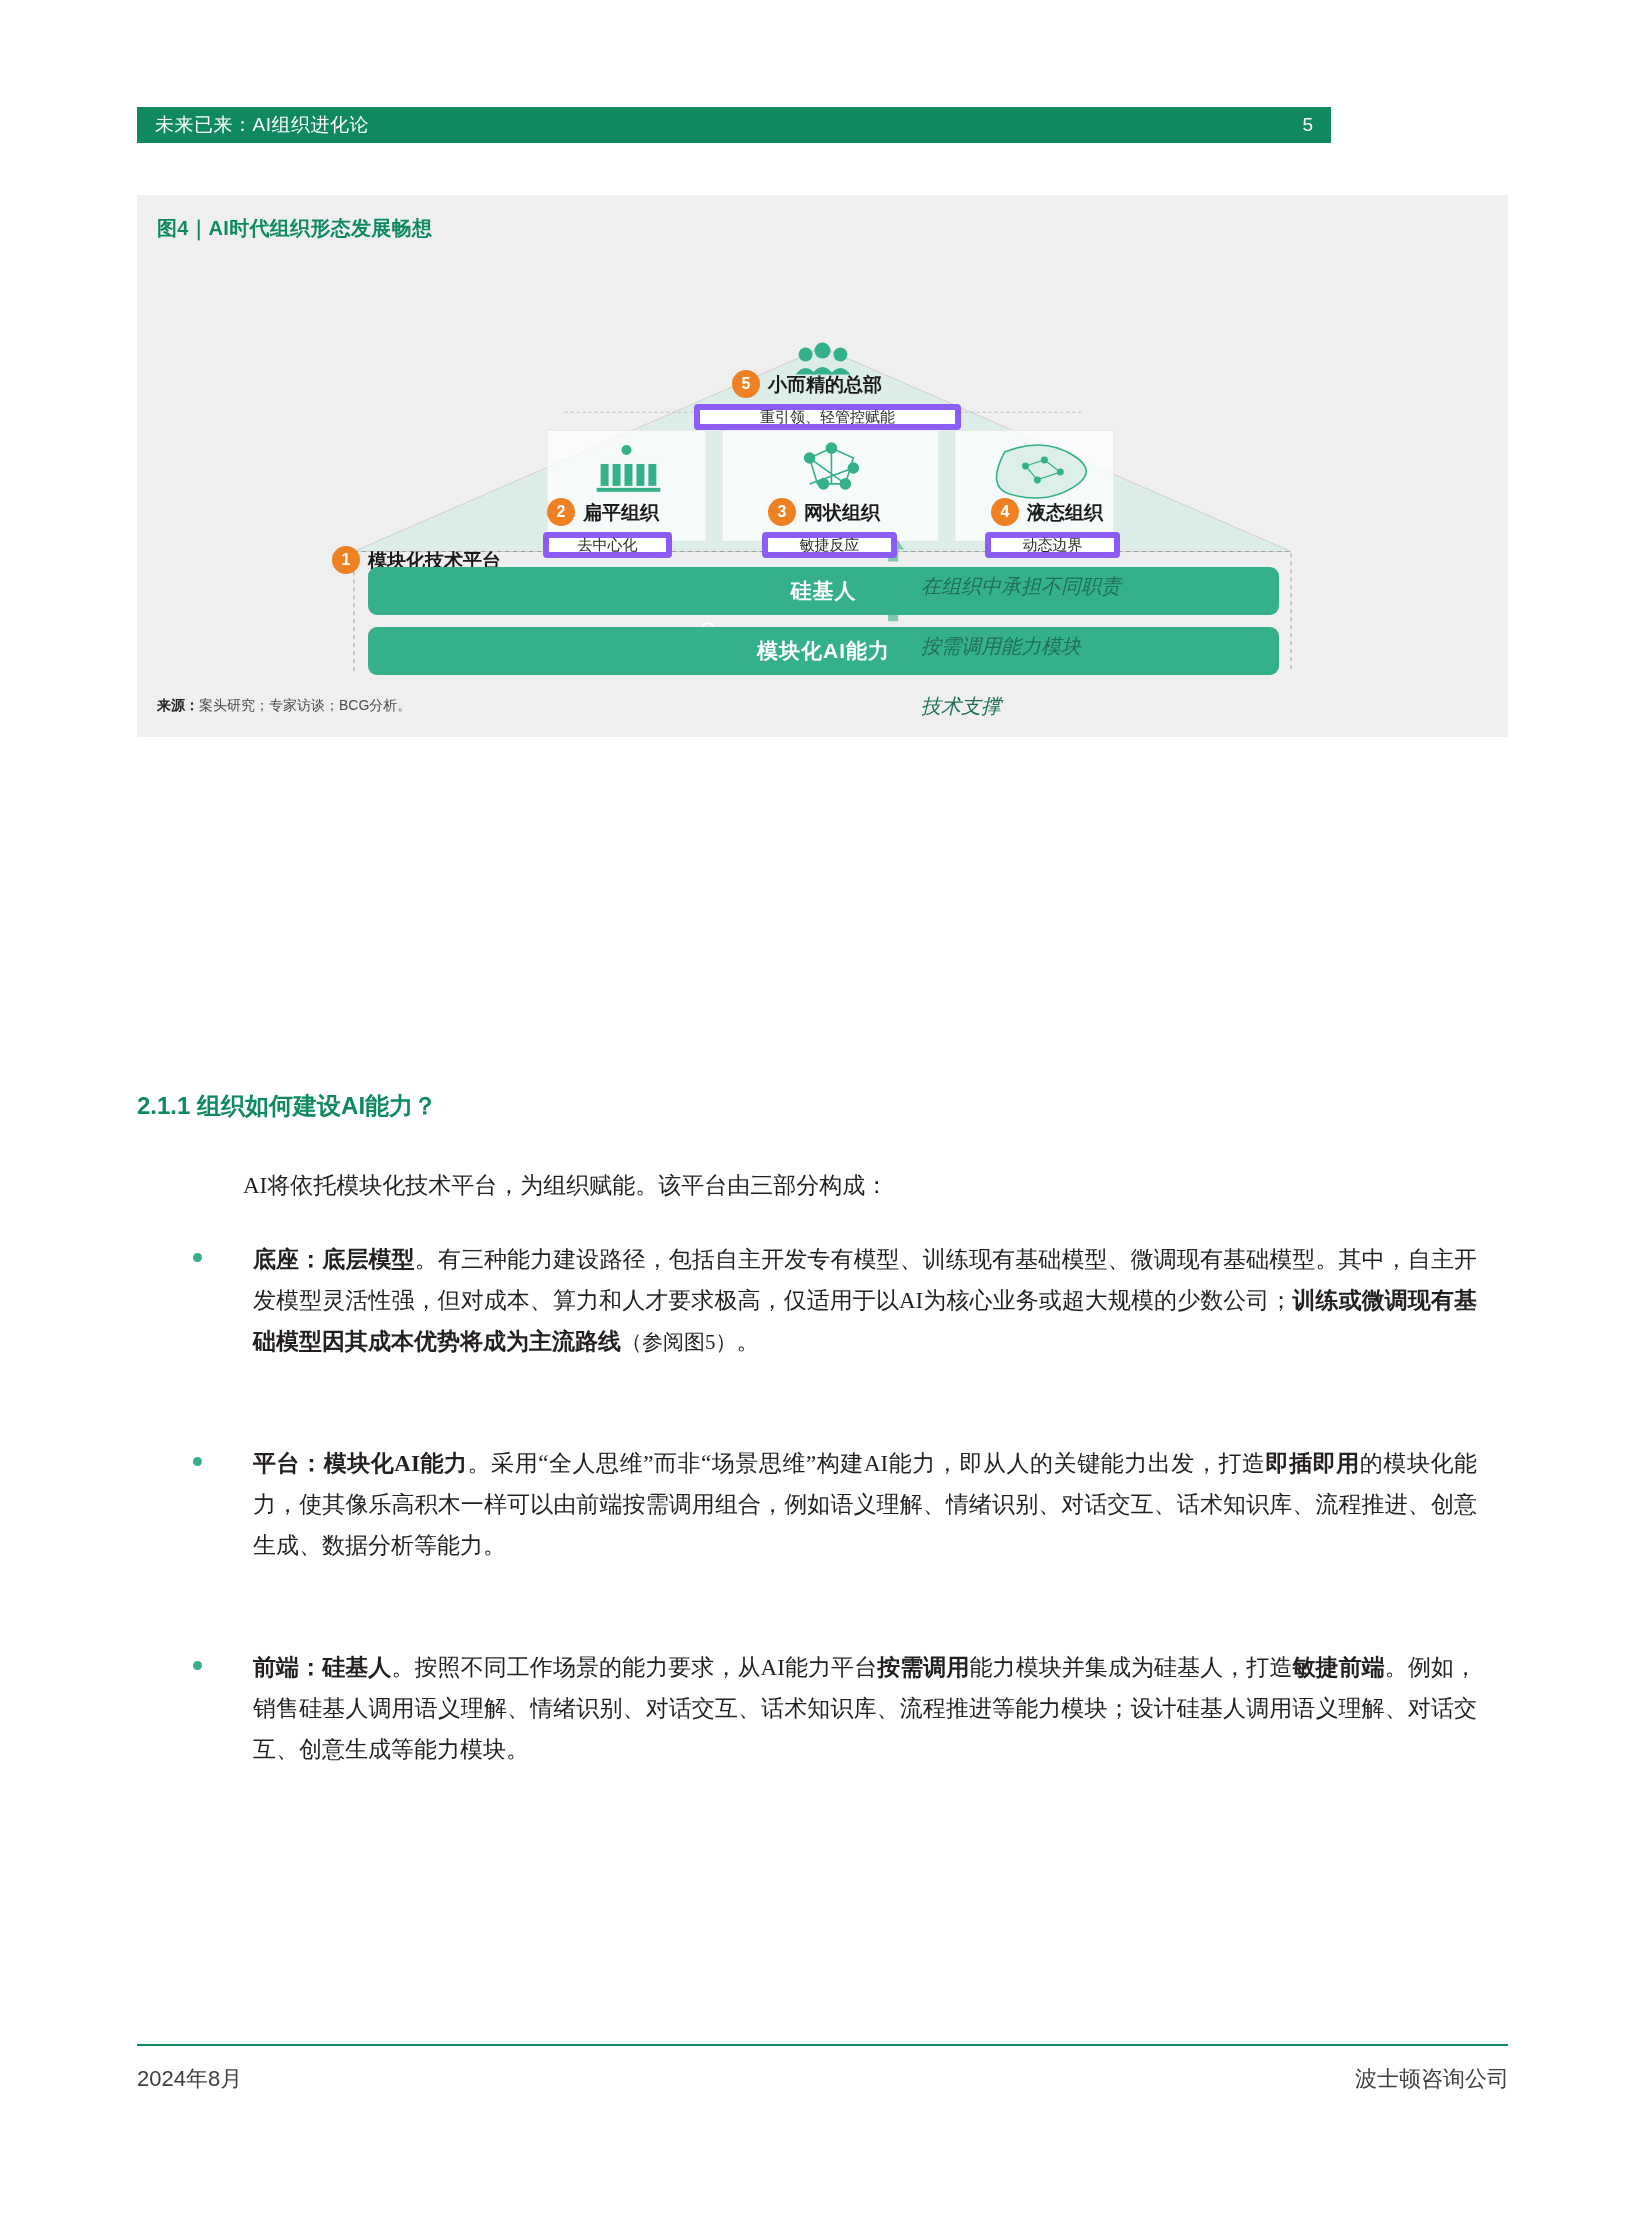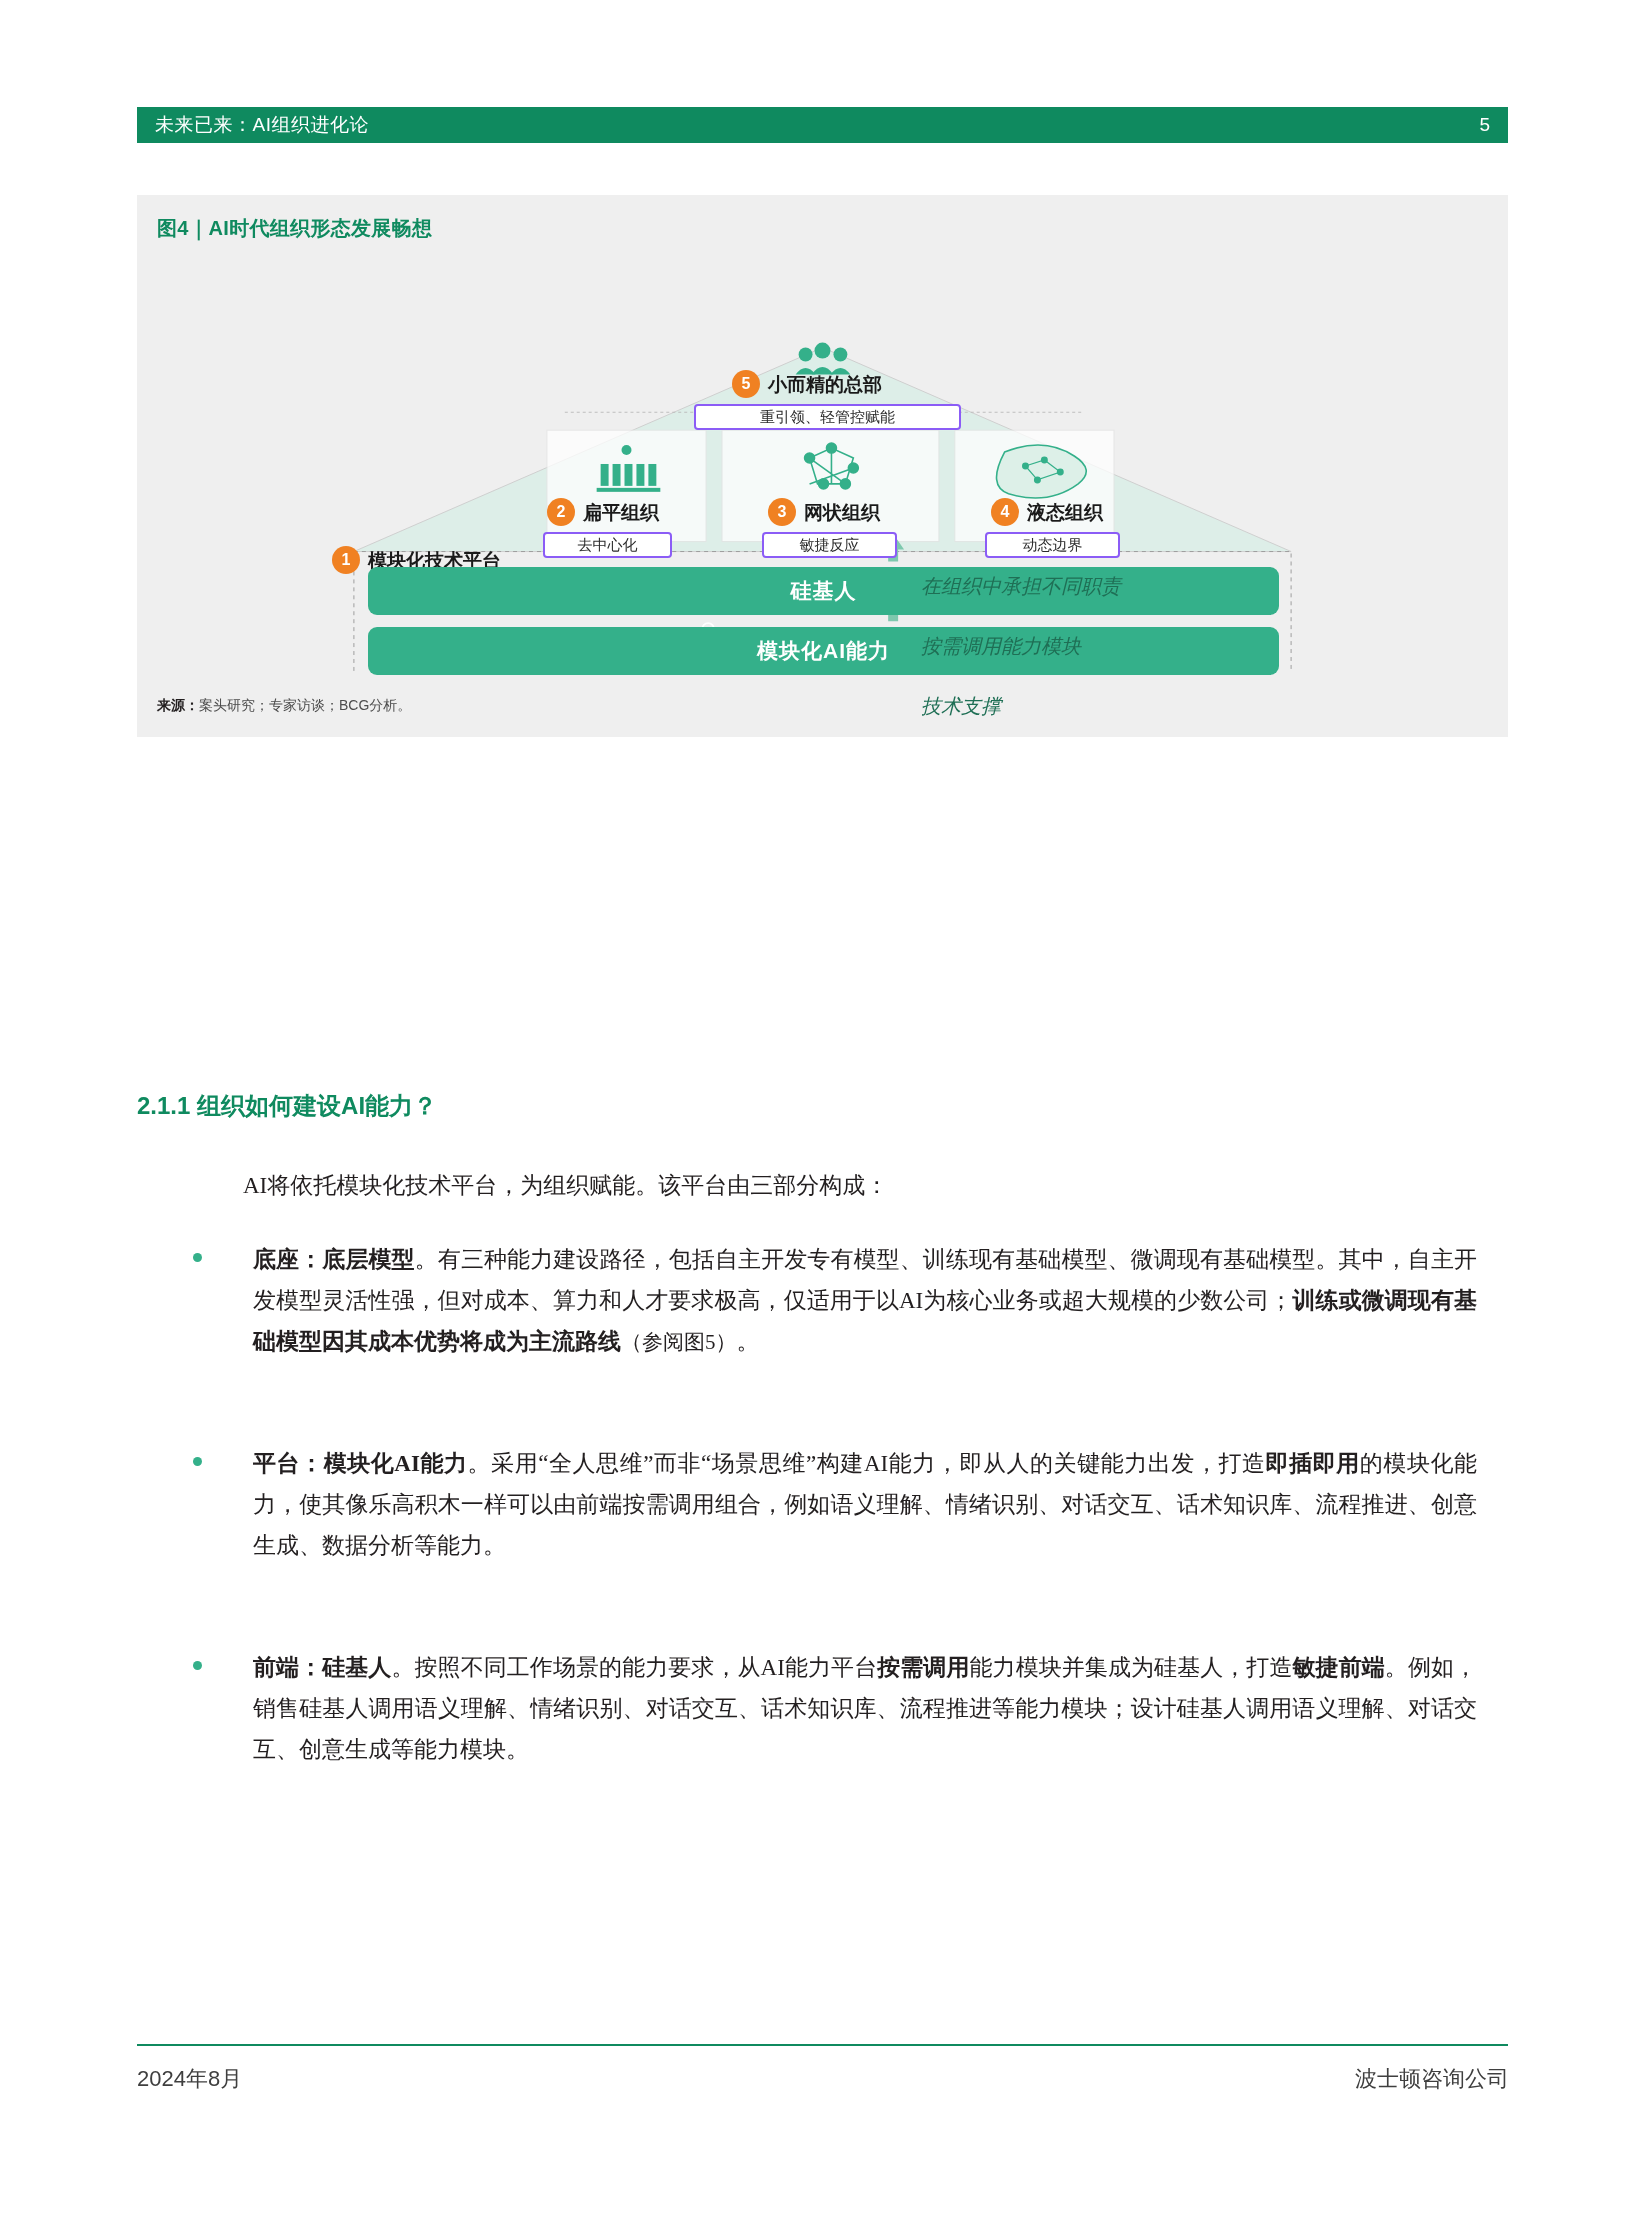--- a/index.html
+++ b/index.html
@@ -13,21 +13,21 @@
     position: relative;
     font-family: "Liberation Serif", serif;
     color: #231f20;
   }
 
   
   .header-bar {
     position: absolute;
     left: 137px;
     top: 107px;
-    width: 1371px;
+    width: 1194px;
     height: 36px;
     background: #0f8a5f;
     display: flex;
     align-items: center;
     justify-content: space-between;
     box-sizing: border-box;
     padding: 0 18px 0 18px;
   }
   .header-title {
     color: #ffffff;
@@ -107,21 +107,21 @@
     font-family: "Liberation Sans", sans-serif;
     font-size: 19px;
     font-weight: bold;
     color: #1a1a1a;
     white-space: nowrap;
   }
   .pill {
     position: absolute;
     height: 26px;
     background: #ffffff;
-    border: 2px solid #8b5cf6;
+    border: 6px solid #8b5cf6;
     border-radius: 4px;
     display: flex;
     align-items: center;
     justify-content: center;
     font-family: "Liberation Sans", sans-serif;
     font-size: 15px;
     color: #2b2b2b;
     white-space: nowrap;
     box-sizing: border-box;
     padding: 0 10px;

